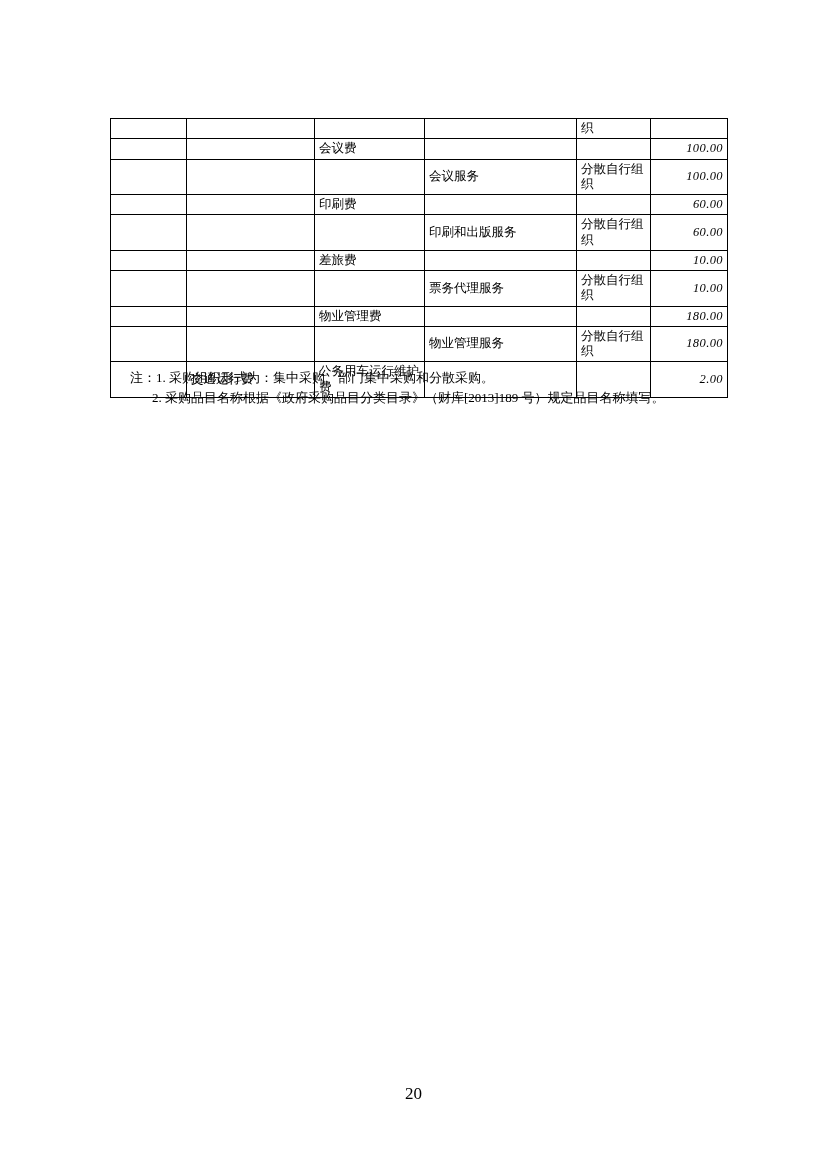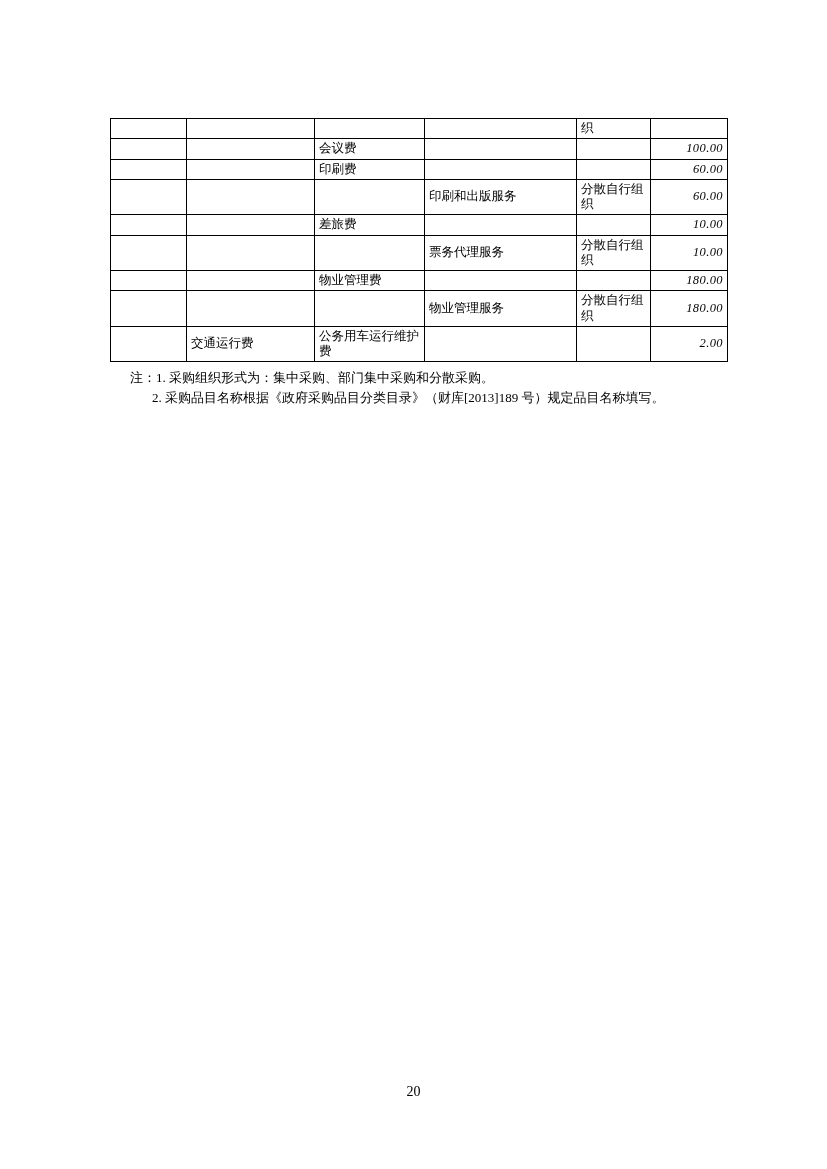--- a/index.html
+++ b/index.html
@@ -73,21 +73,21 @@
     white-space: nowrap;
   }
   .notes .indent1 { padding-left: 20px; }
   .notes .indent2 { padding-left: 42px; }
   .page-number {
     position: absolute;
     left: 0;
     top: 1084px;
     width: 827px;
     text-align: center;
-    font-size: 14px;
+    font-size: 17px;
   }
 </style>
 </head>
 <body>
 
 <div class="page">
 
   <div class="table-wrap">
     <table class="budget">
       <colgroup>
@@ -106,20 +106,28 @@
           <td></td>
           <td class="org">织</td>
           <td class="num"></td>
         </tr>
         <tr>
           <td class="blank"></td>
           <td class="blank"></td>
           <td>会议费</td>
           <td></td>
           <td class="org"></td>
+          <td class="num">100.00</td>
+        </tr>
+        <tr>
+          <td class="blank"></td>
+          <td class="blank"></td>
+          <td></td>
+          <td>会议服务</td>
+          <td class="org">分散自行组织</td>
           <td class="num">100.00</td>
         </tr>
         <tr>
           <td class="blank"></td>
           <td class="blank"></td>
           <td>印刷费</td>
           <td></td>
           <td class="org"></td>
           <td class="num">60.00</td>
         </tr>

